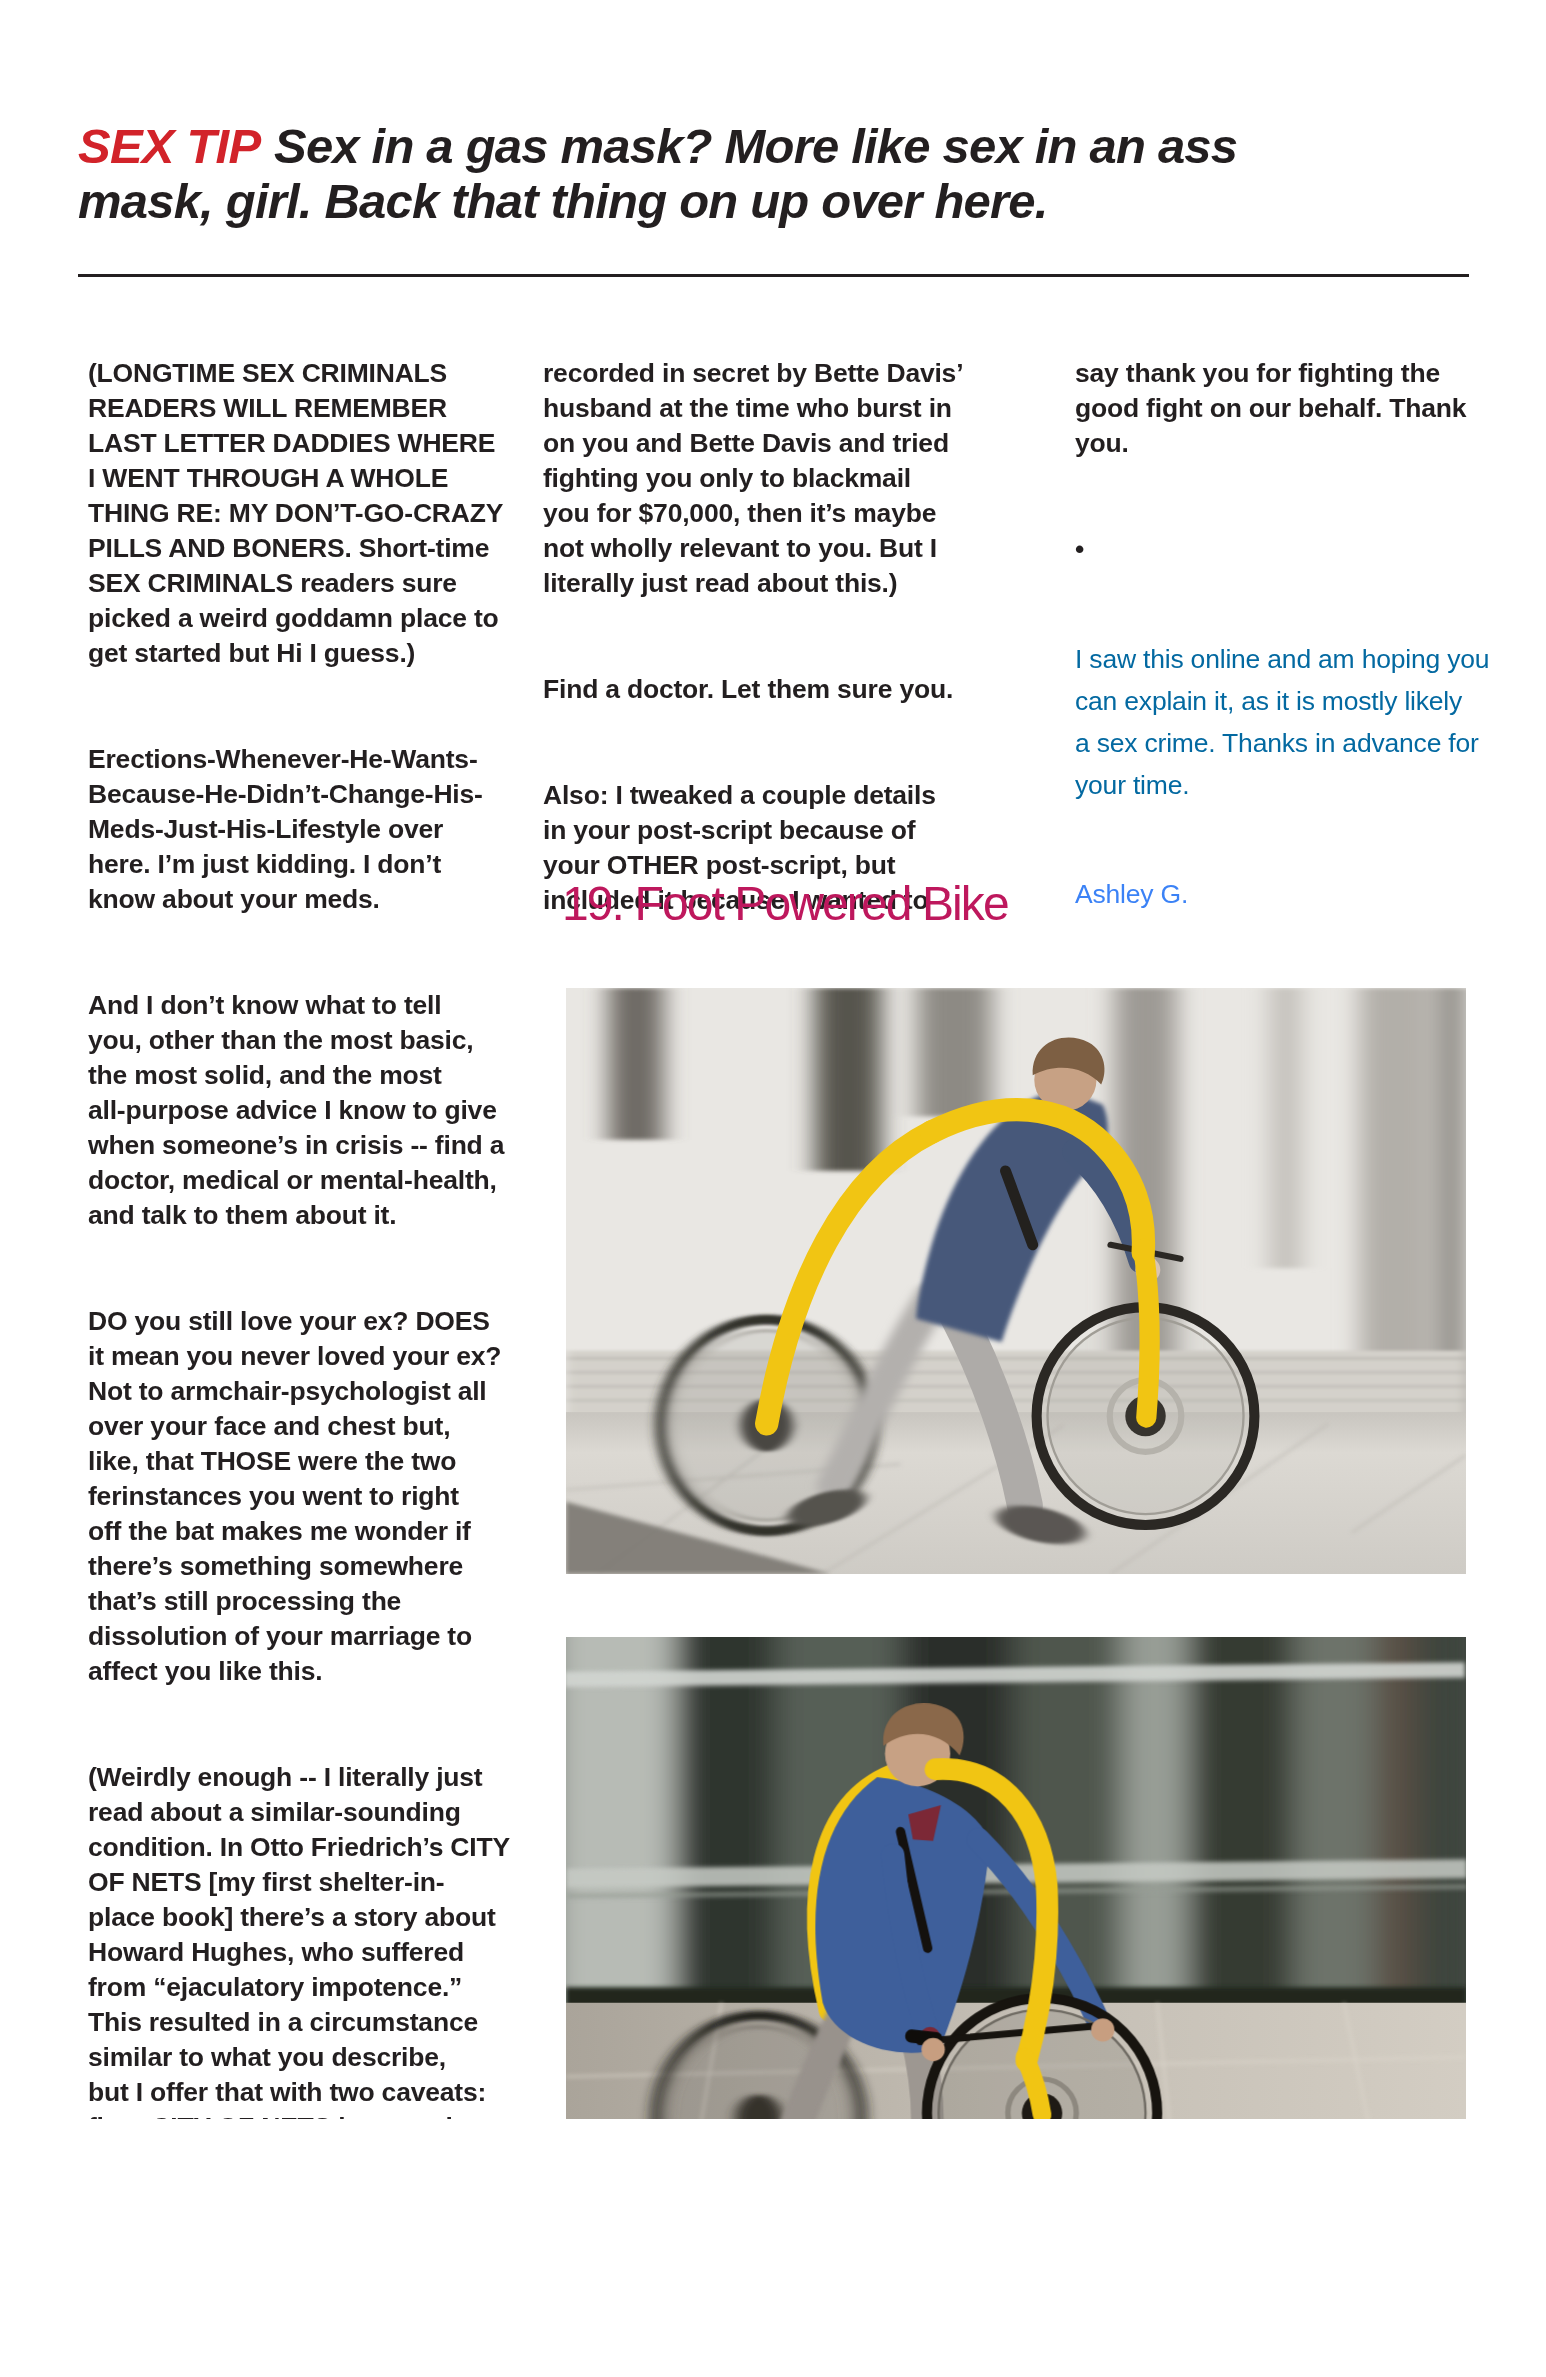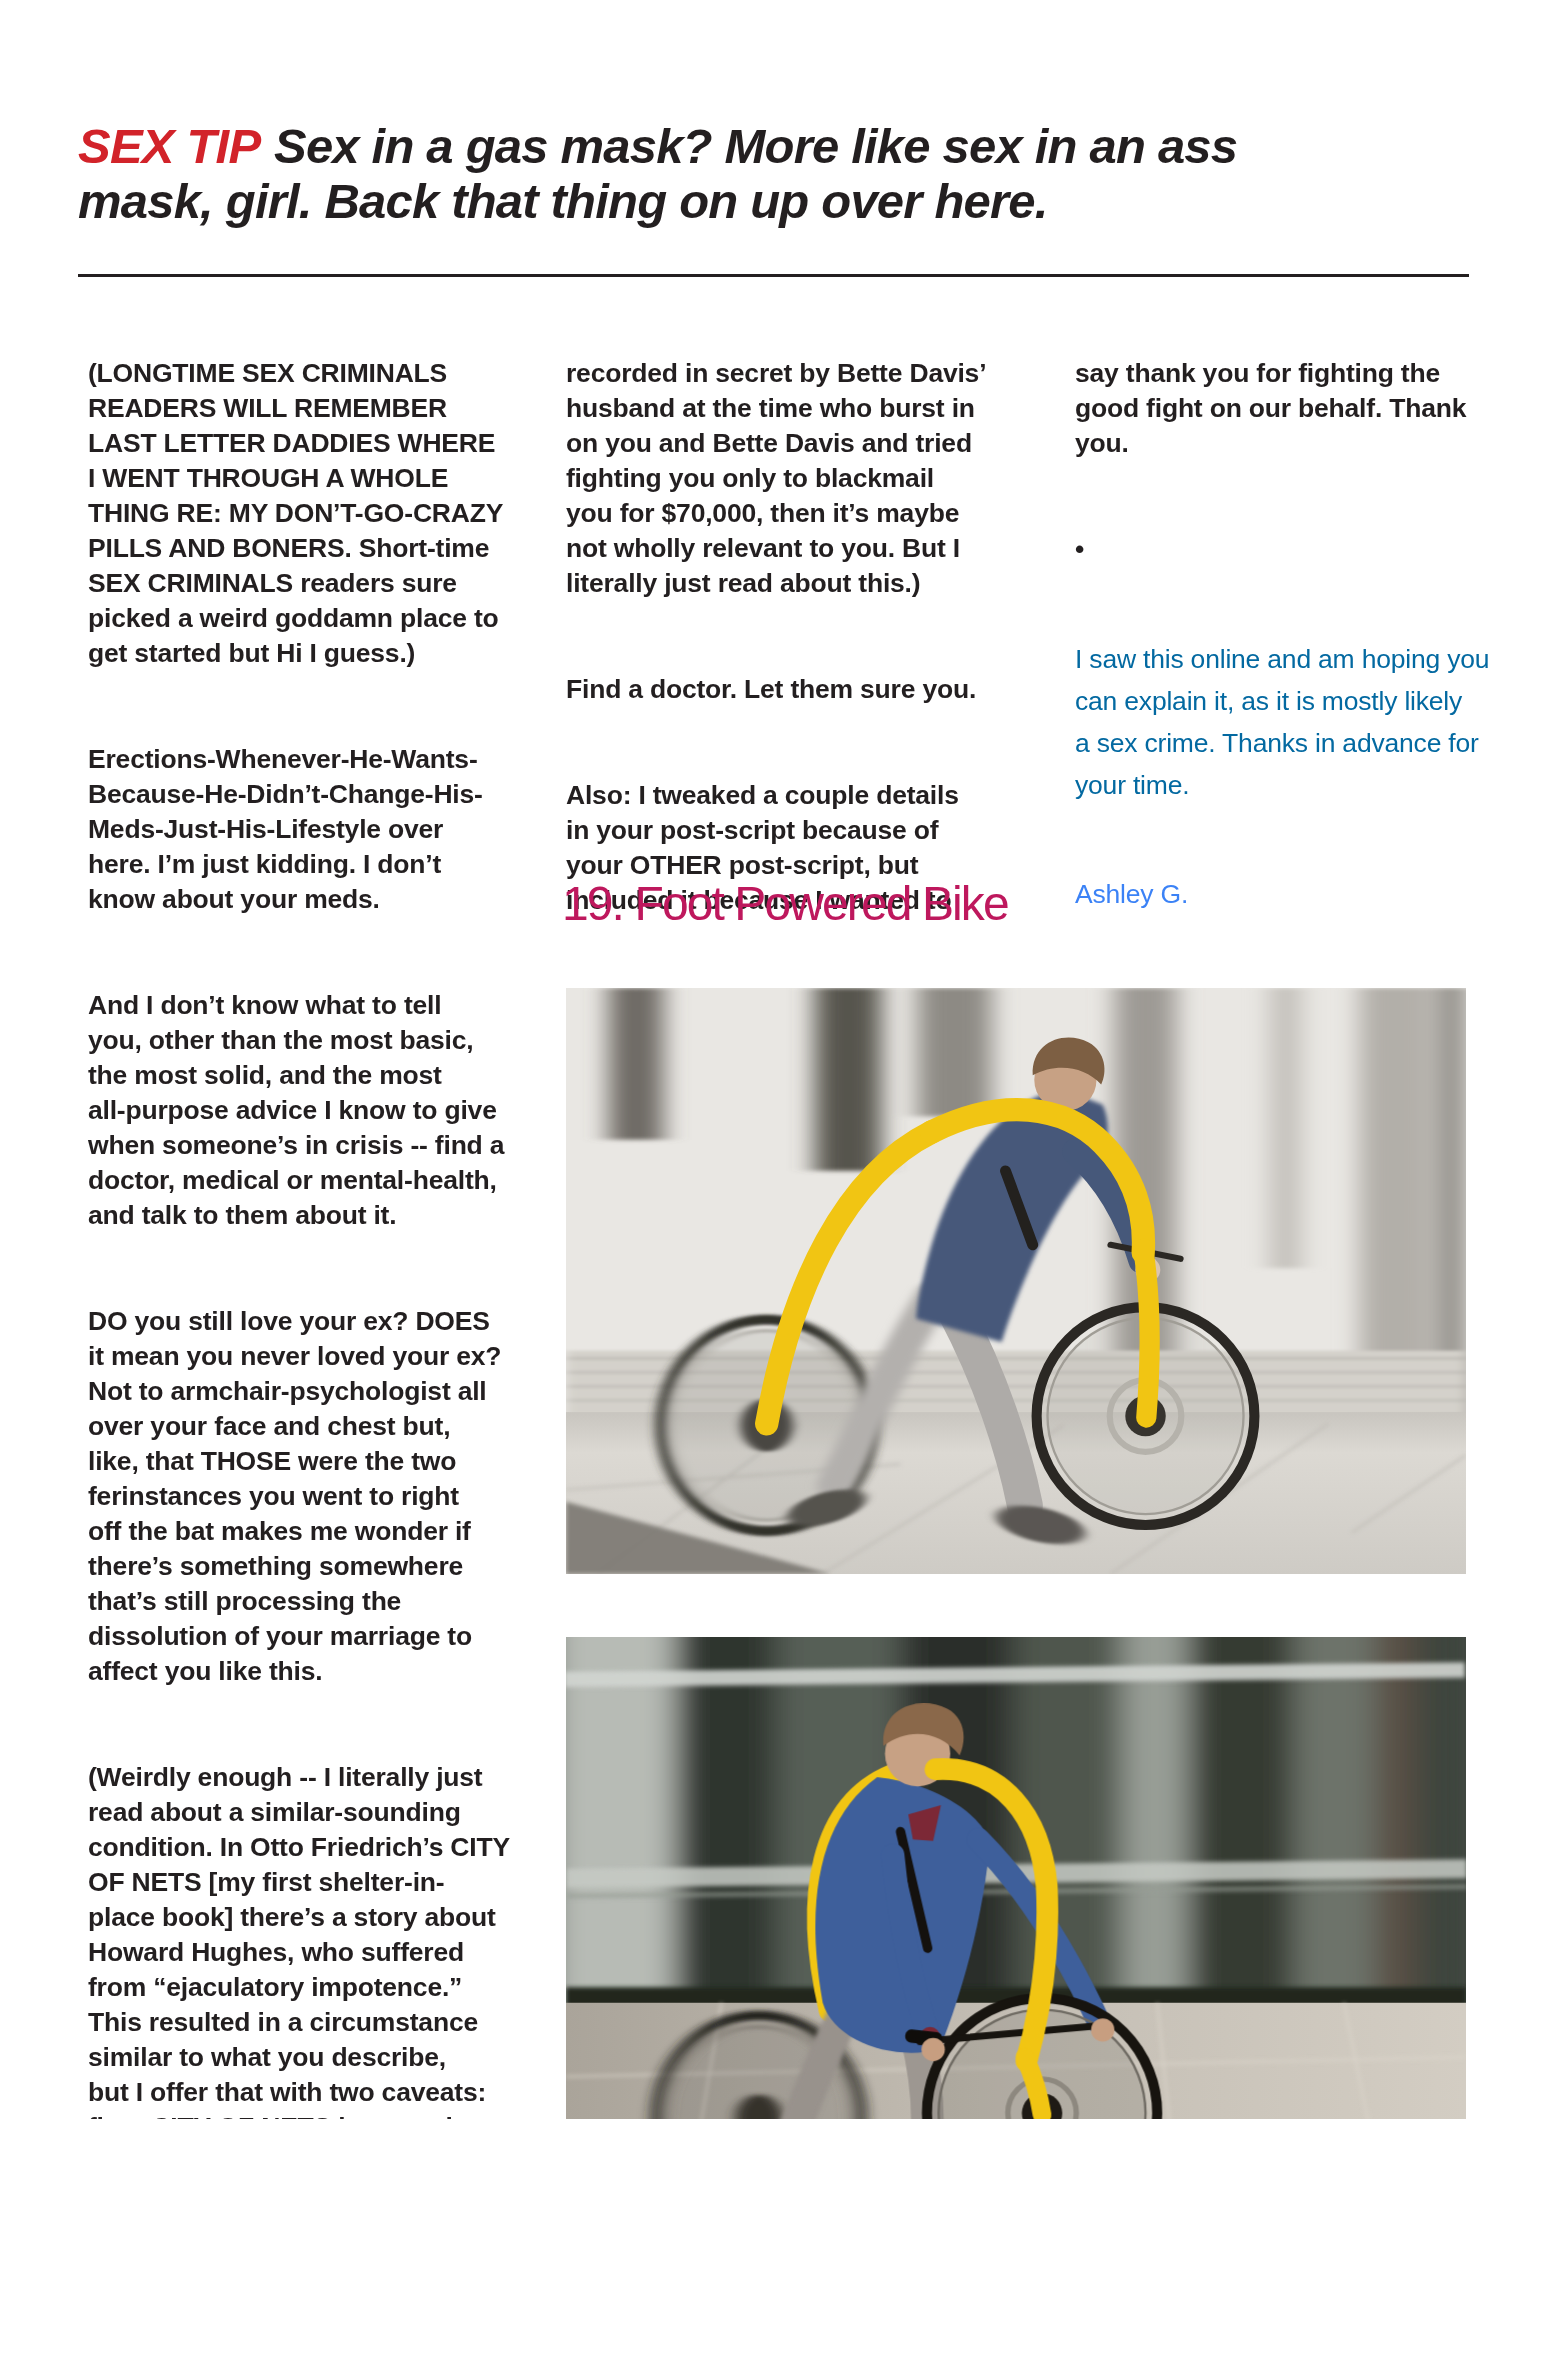--- a/index.html
+++ b/index.html
@@ -12,21 +12,21 @@
             letter-spacing:-0.8px;white-space:pre-line;color:#231f20;}
   .masthead .tag{color:#d2232a;margin-right:0.28em;}
 
   .rule{position:absolute;left:78px;top:274px;width:1391px;height:3.1px;background:#231f20;}
 
   
   .col{position:absolute;top:321px;width:451px;font-size:26.5px;line-height:35px;
        font-weight:bold;letter-spacing:-0.2px;white-space:pre-line;}
   .col p{margin:0 0 36px 0;}
   .col-1{left:88px;}
-  .col-2{left:566px;}
+  .col-2{left:543px;}
   .col-3{left:1075px;}
   .bullet{margin:9.3px 0 0 1.6px;font-weight:bold;}
   .question{margin:47px 0 0 0;font-weight:normal;line-height:42px;color:#0369a1;}
   .signature{margin:23px 0 0 0;font-weight:normal;color:#3b82f6;}
 
   .section-heading{position:absolute;left:562px;top:878px;font-size:48px;line-height:51px;
                    font-weight:normal;letter-spacing:-1.9px;color:#be185d;}
 
   
   .photo{position:absolute;left:566px;width:900px;overflow:hidden;background:#ddd;}

